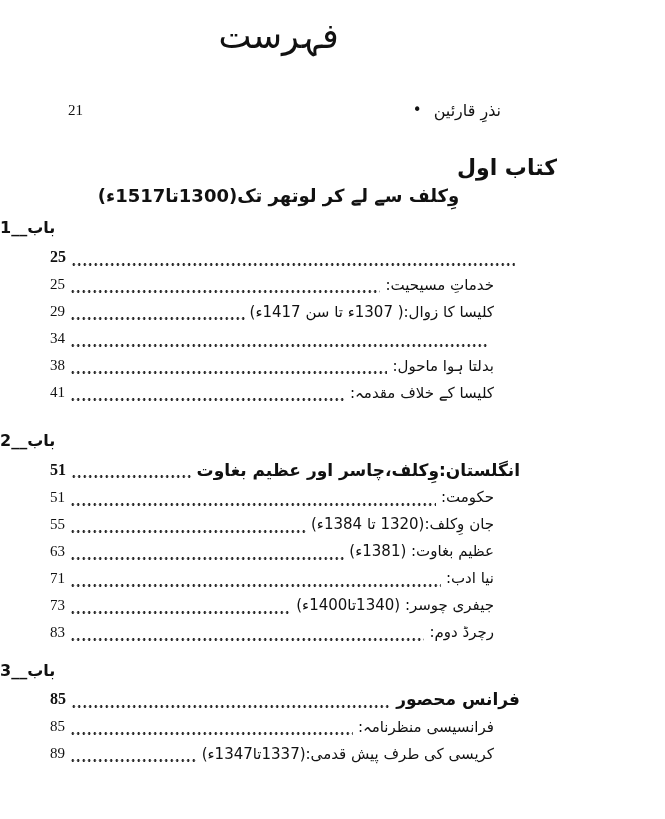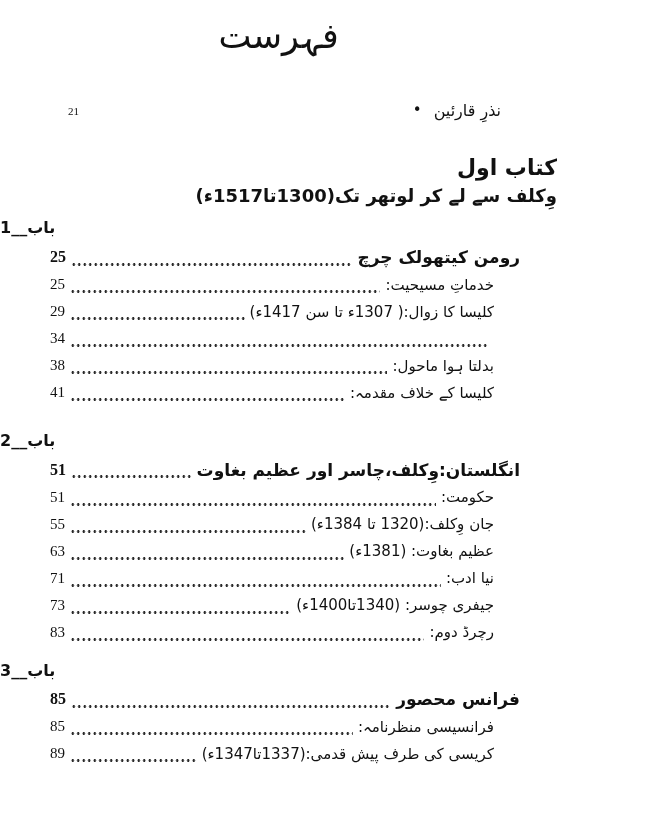--- a/index.html
+++ b/index.html
@@ -30,32 +30,33 @@
   }
   .intro-label{margin-right:18px;}
   .intro-bullet{
     font-size:15px;
     margin-right:12px;
     line-height:1;
   }
   .intro-spacer{flex:1;}
   .intro-page{
     font-family:"Liberation Serif", serif;
-    font-size:11px;
+    font-size:15px;
     padding-left:30px;
   }
   
   .book-heading{
     margin-top:30px;
     font-size:22px;
     font-weight:bold;
     line-height:1.3;
   }
   .book-subtitle{
     margin-top:2px;
+    text-align:center;
     font-size:18px;
     font-weight:bold;
     line-height:1.3;
   }
   
   .chapter-label{
     margin:10px 37px 0 0;
     text-align:left;
     font-size:16px;
     font-weight:bold;
@@ -110,21 +111,20 @@
     <span class="intro-bullet">•</span>
     <span class="intro-spacer"></span>
     <span class="intro-page">21</span>
   </div>
 
   <div class="book-heading">کتاب اول</div>
   <div class="book-subtitle">وِکلف سے لے کر لوتھر تک(1300تا1517ء)</div>
 
   <div class="chapter-label ch1">باب__1</div>
   <div class="toc-row main">
-    <span class="entry-title">رومن کیتھولک چرچ</span>
     <span class="leader"></span>
     <span class="page-num">25</span>
   </div>
   <div class="toc-row sub">
     <span class="entry-title">خدماتِ مسیحیت:</span>
     <span class="leader"></span>
     <span class="page-num">25</span>
   </div>
   <div class="toc-row sub">
     <span class="entry-title">کلیسا کا زوال:( 1307ء تا سن 1417ء)</span>

